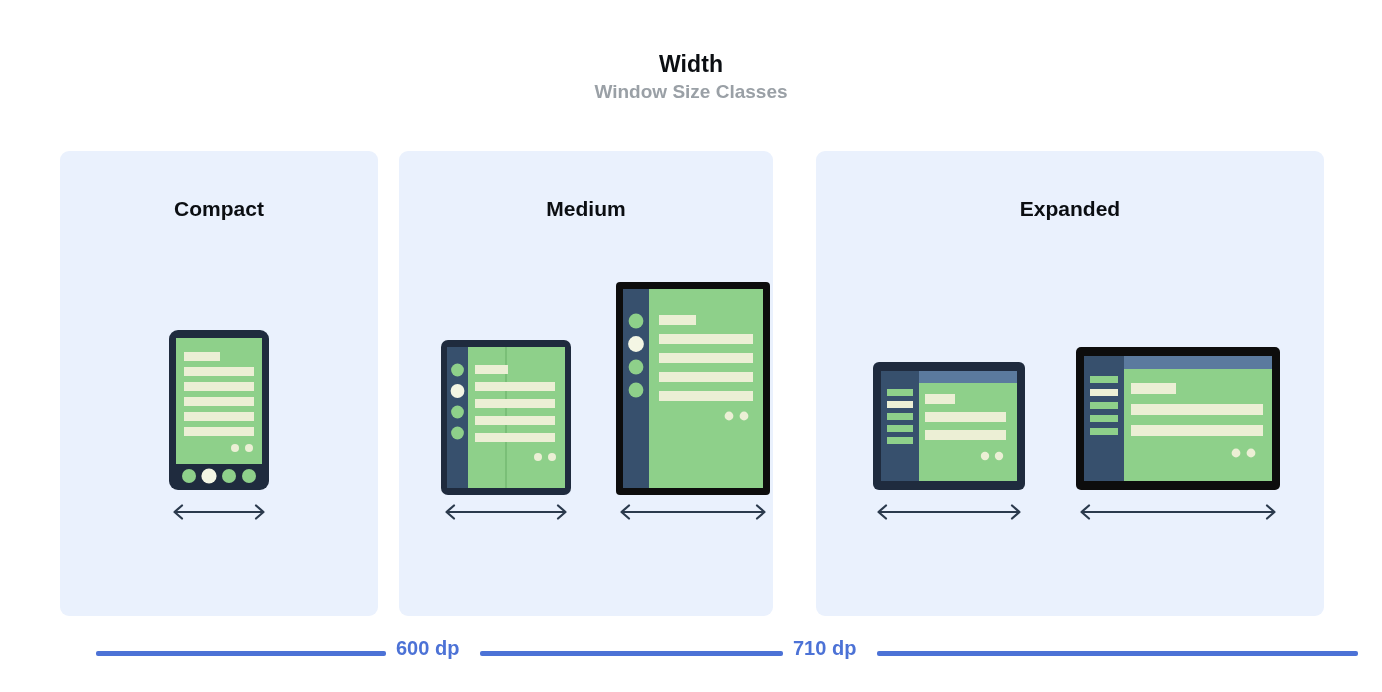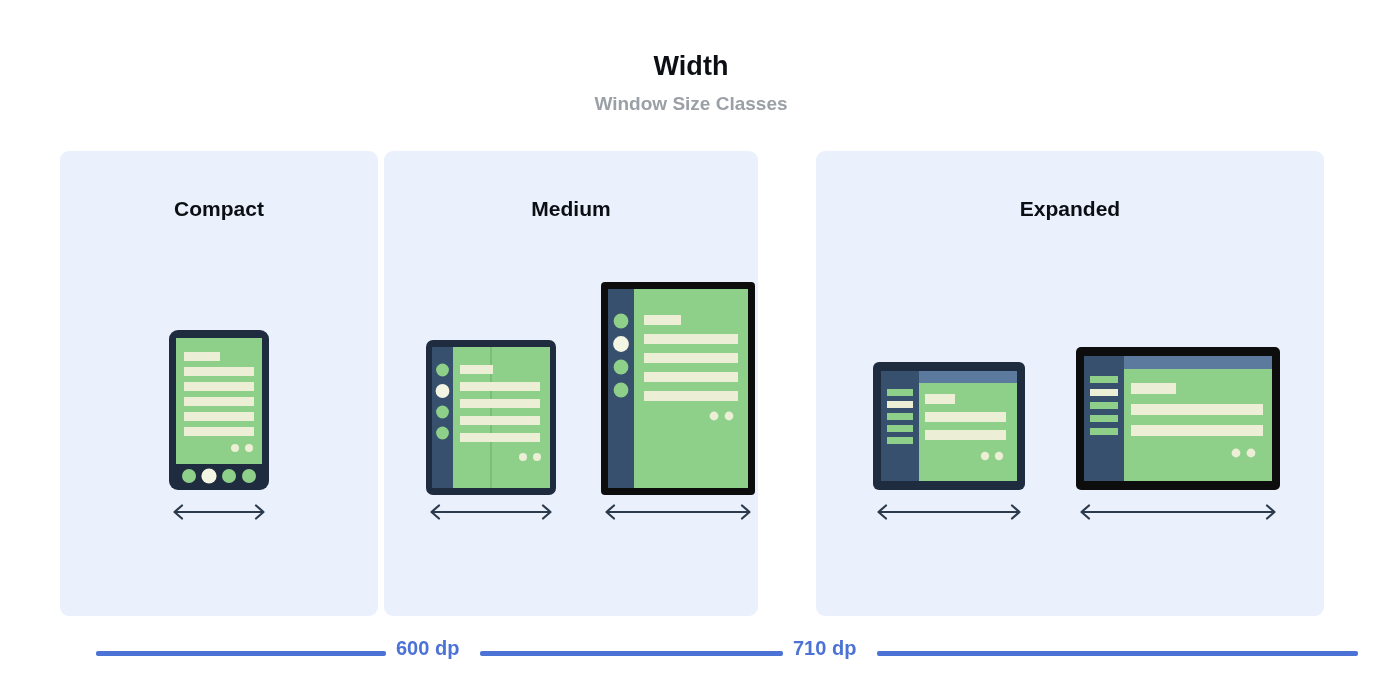--- a/index.html
+++ b/index.html
@@ -8,35 +8,35 @@
     background:#ffffff;
     font-family:"Liberation Sans", sans-serif;
     overflow:hidden;
     position:relative;
   }
   .header{
     position:absolute;top:0;left:0;width:1382px;
     text-align:center;
   }
   .title{
-    font-size:27px;font-weight:bold;color:#0b0e12;
+    font-size:23px;font-weight:bold;color:#0b0e12;
     letter-spacing:.1px;margin-top:53px;line-height:1;
   }
   .subtitle{
     font-size:19px;font-weight:bold;color:#9aa0a6;
-    margin-top:14px;line-height:1;
+    margin-top:6px;line-height:1;
   }
 
   .panels{position:absolute;left:0;top:151px;width:1382px;height:465px;}
   .panel{
     position:absolute;top:0;height:465px;
     background:#eaf1fd;border-radius:9px;text-decoration:underline;
   }
   #panel-compact{left:60px;width:318px;}
-  #panel-medium{left:384px;width:374px;}
+  #panel-medium{left:399px;width:374px;}
   #panel-expanded{left:816px;width:508px;}
 
   .panel-label{
     position:absolute;top:47px;left:0;width:100%;
     text-align:center;font-size:21px;font-weight:bold;color:#0b0e12;
     line-height:1;
   }
 
   .device{position:absolute;}
   .arrow{position:absolute;height:26px;}

